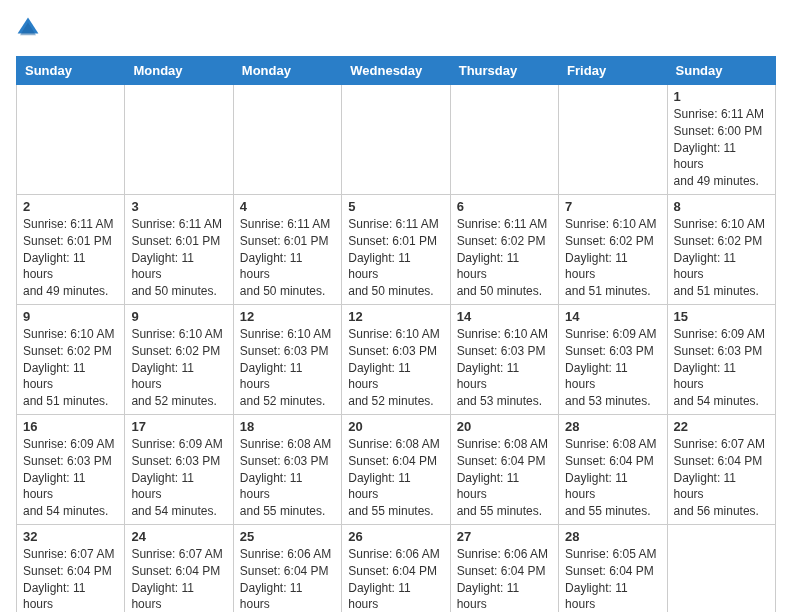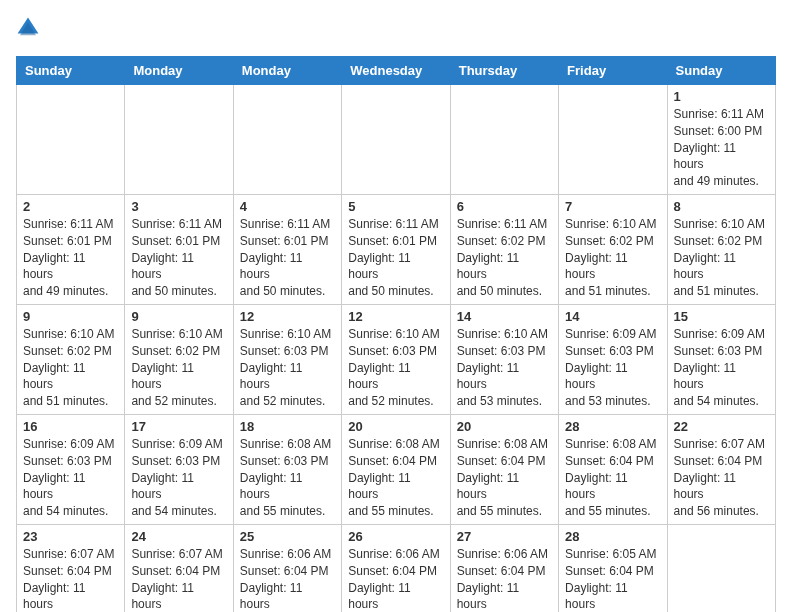--- a/index.html
+++ b/index.html
@@ -286,21 +286,21 @@
         <td>
           <span class="day-num">22</span>
           <div class="day-info" style="white-space: pre-line;">Sunrise: 6:07 AM
 Sunset: 6:04 PM
 Daylight: 11 hours
 and 56 minutes.</div>
         </td>
       </tr>
       <tr>
         <td>
-          <span class="day-num">23</span>
+          <span class="day-num">32</span>
           <div class="day-info" style="white-space: pre-line;">Sunrise: 6:07 AM
 Sunset: 6:04 PM
 Daylight: 11 hours
 and 56 minutes.</div>
         </td>
         <td>
           <span class="day-num">24</span>
           <div class="day-info" style="white-space: pre-line;">Sunrise: 6:07 AM
 Sunset: 6:04 PM
 Daylight: 11 hours

